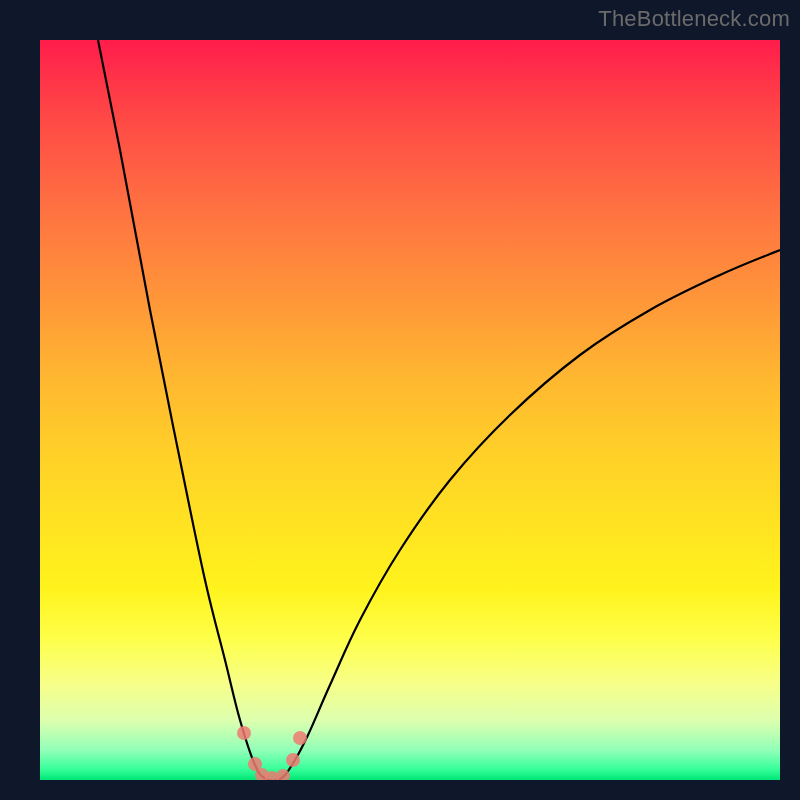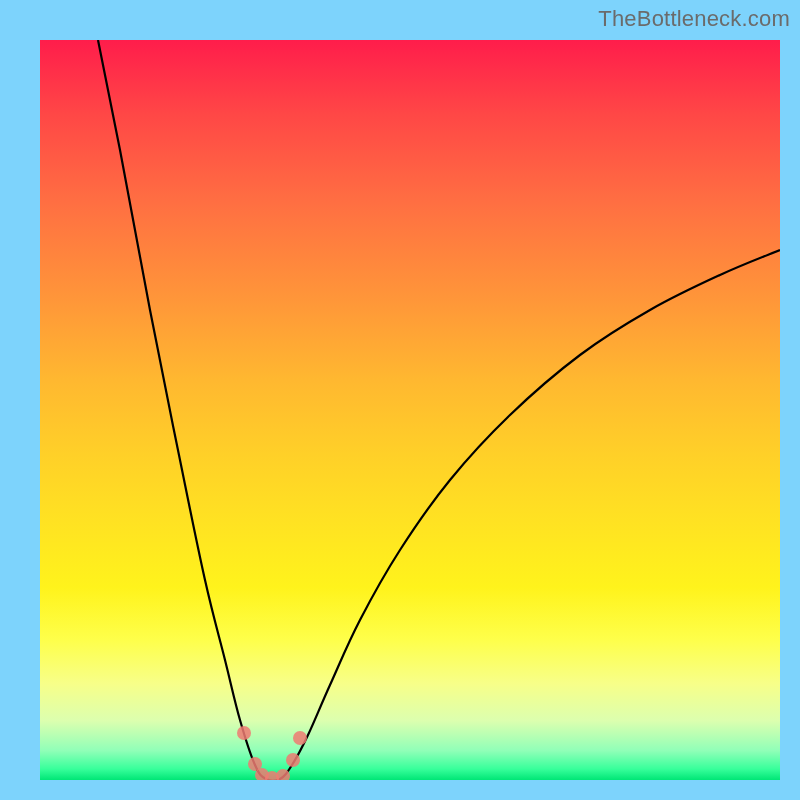--- a/index.html
+++ b/index.html
@@ -7,21 +7,21 @@
     padding: 0;
     width: 800px;
     height: 800px;
     overflow: hidden;
     font-family: Arial, Helvetica, sans-serif;
   }
   .frame {
     position: relative;
     width: 800px;
     height: 800px;
-    background: #7dd3fc;
+    background: #0f172a;
   }
   .plot-area {
     position: absolute;
     left: 40px;
     top: 40px;
     width: 740px;
     height: 740px;
     background: linear-gradient(
       to bottom,
       #ff1d4b 0%,

